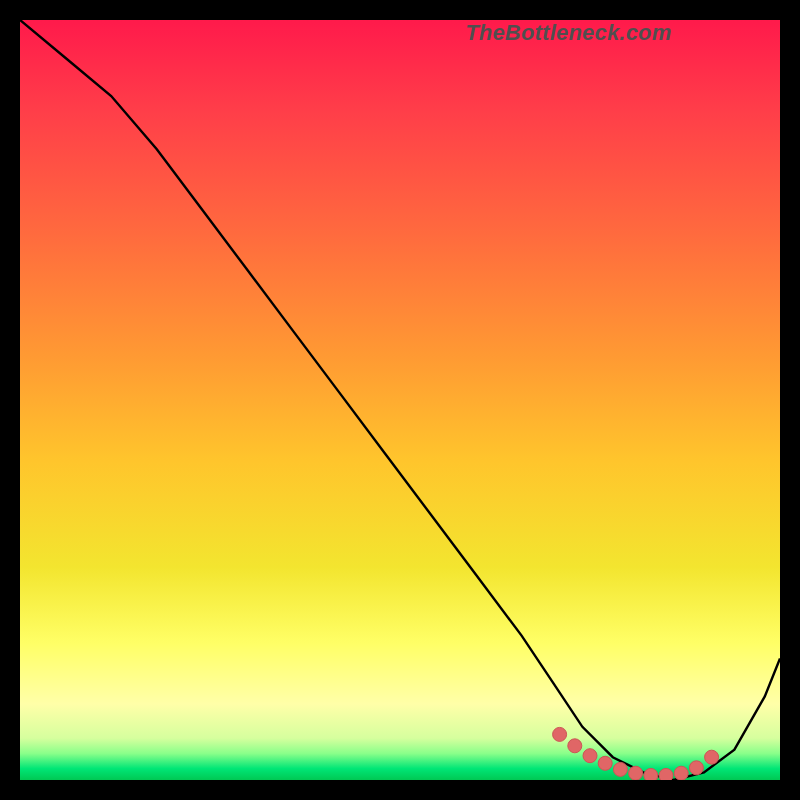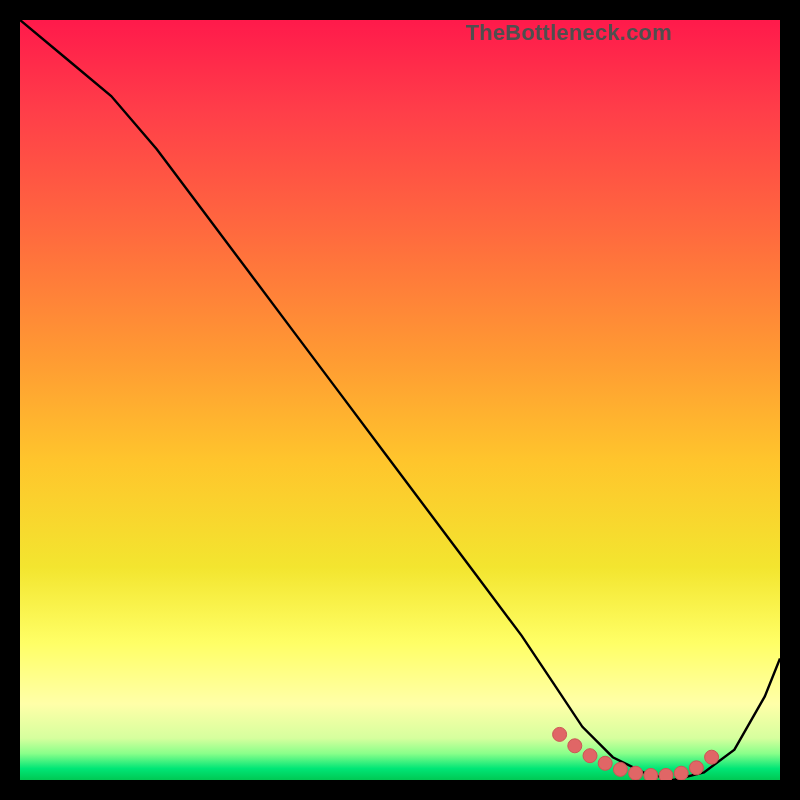--- a/index.html
+++ b/index.html
@@ -16,20 +16,21 @@
     left: 0; top: 0;
     width: 800px; height: 800px;
     background: #000;
   }
   .plot {
     position: absolute;
     left: 20px;
     top: 20px;
     width: 676px;
     height: 760px;
+    font-style: italic;
   }
   .watermark {
     position: absolute;
     top: 0px;
     right: 24px;
     font-size: 22px;
     font-weight: 600;
     color: #4f4f4f;
     letter-spacing: 0.2px;
   }

